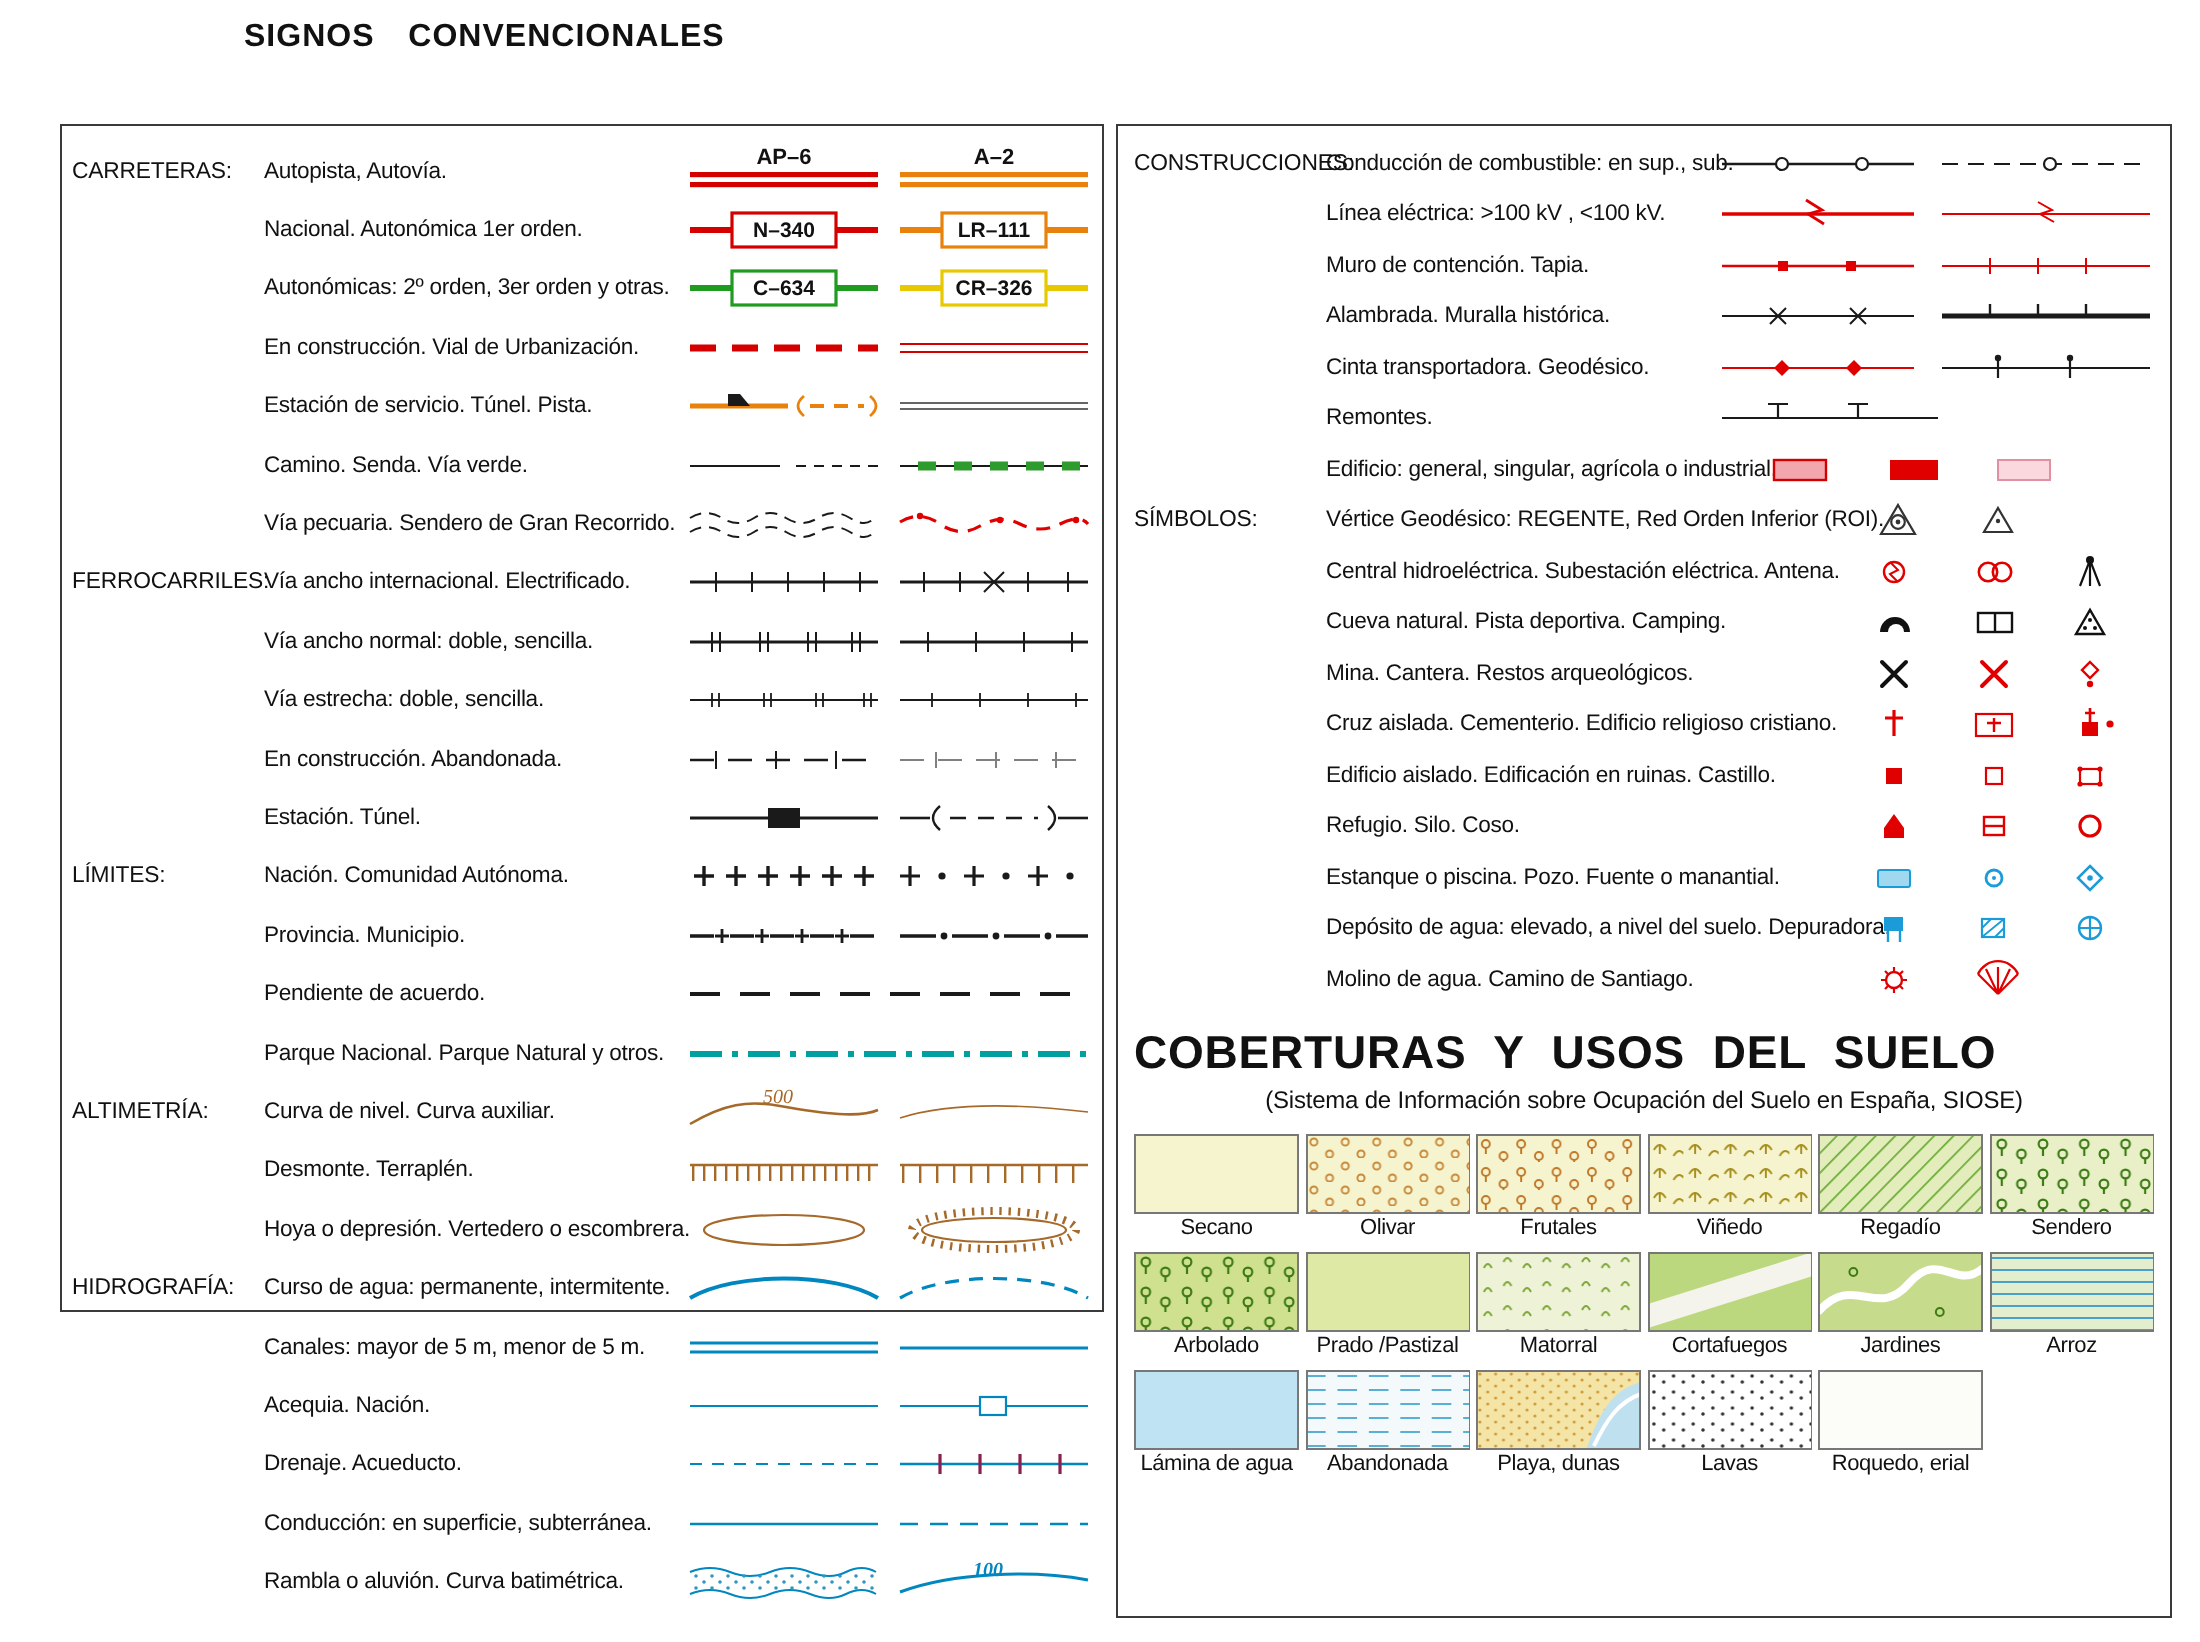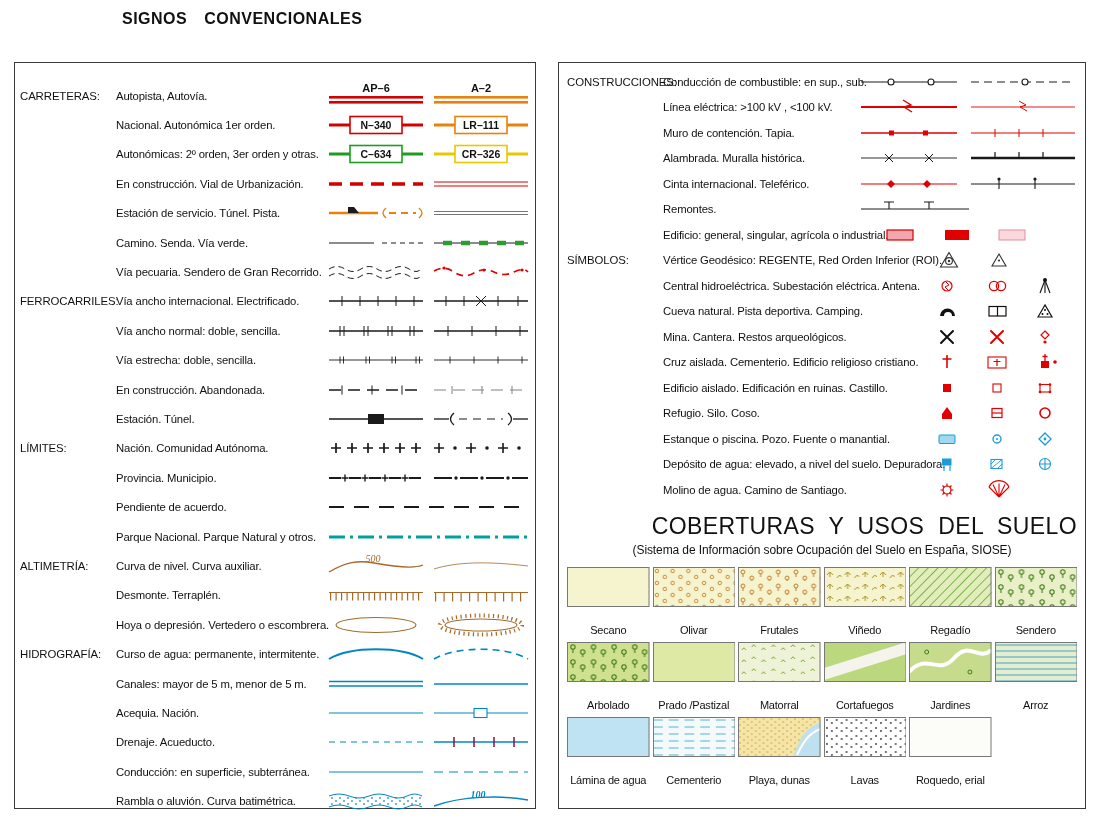--- a/index.html
+++ b/index.html
@@ -1,39 +1,39 @@
 <!DOCTYPE html>
 <html><head>
 <meta charset="utf-8">
 <style>
   html,body{margin:0;padding:0}
   body{width:1100px;height:821px;background:#fff;font-family:"Liberation Sans",sans-serif;position:relative;overflow:hidden;color:#111}
   .main-title{position:absolute;left:122px;top:10px;font-size:16px;font-weight:bold;letter-spacing:.5px;word-spacing:12px}
   .panel{position:absolute;top:62px;border:1.5px solid #3a3a3a;background:#fff;box-sizing:border-box}
-  #panel-left{left:14px;width:522px;height:747px;padding:18px 4px 6px 5px}
+  #panel-left{left:30px;width:522px;height:594px;padding:8px 4px 6px 5px}
   #panel-right{left:558px;width:528px;height:747px;padding:6px 8px}
   .row{display:flex;align-items:center}
   #panel-left .row{height:29.4px}
   #panel-right .row{height:25.5px}
   .cat{flex:none;width:96px;font-size:11.4px;letter-spacing:-.1px;white-space:nowrap}
   .lbl{flex:1;font-size:11.3px;letter-spacing:-.15px;white-space:nowrap;overflow:visible;min-width:0}
   .sym{flex:none}
   #panel-left .sym{width:205px}
   #panel-right .sym{width:218px}
   svg{display:block}
   .st{font:bold 11px "Liberation Sans",sans-serif;text-anchor:middle;fill:#111}
   .st2{font:bold 10.5px "Liberation Sans",sans-serif;text-anchor:middle;fill:#111}
   .ct{font:italic 10px "Liberation Serif",serif;text-anchor:middle;fill:#a5692a}
   .bt{font:italic bold 10px "Liberation Serif",serif;text-anchor:middle;fill:#0087c0}
-  .lc-title{font-size:23px;font-weight:normal;text-align:right;margin-top:10px;letter-spacing:.4px;word-spacing:7px}
+  .lc-title{font-size:23px;font-weight:bold;text-align:left;margin-top:10px;letter-spacing:.4px;word-spacing:7px}
   .lc-sub{font-size:12px;text-align:center;margin-top:3px;letter-spacing:-.1px}
   .lc-grid{display:grid;grid-template-columns:repeat(6,1fr);gap:6px 3px;margin-top:10px}
   .lc-cell{text-align:center}
   .lc-cell svg{width:100%;height:40px;display:block}
-  .lc-label{font-size:11px;margin-top:17px;white-space:nowrap;letter-spacing:-.2px}
+  .lc-label{font-size:11px;margin-top:1px;white-space:nowrap;letter-spacing:-.2px}
 </style>
 </head>
 <body>
 
 <svg width="0" height="0" style="position:absolute">
 <defs>
   <pattern id="p-olivar" width="16" height="12" patternUnits="userSpaceOnUse">
         <circle cx="4" cy="4" r="1.8" fill="none" stroke="#c98a3a" stroke-width="1"></circle>
         <circle cx="12" cy="10" r="1.8" fill="none" stroke="#c98a3a" stroke-width="1"></circle>
       </pattern>
@@ -471,21 +471,21 @@
         <line x1="2" y1="12" x2="98" y2="12" stroke="#1a1a1a" stroke-width="0.9"></line>
         <path d="M26 8 l8 8 M34 8 l-8 8 M66 8 l8 8 M74 8 l-8 8" stroke="#1a1a1a" stroke-width="1"></path>
         <line x1="112" y1="12" x2="216" y2="12" stroke="#1a1a1a" stroke-width="2.6"></line>
         <path d="M136 12 v-6 M160 12 v-6 M184 12 v-6" stroke="#1a1a1a" stroke-width="1.2"></path>
       </svg>
     </div>
   </div>
 
   <div class="row">
     <div class="cat"></div>
-    <div class="lbl">Cinta internacional. Teleférico.</div>
+    <div class="lbl">Cinta transportadora. Geodésico.</div>
     <div class="sym">
       <svg width="218" height="24" viewBox="0 0 218 24">
         <line x1="2" y1="12" x2="98" y2="12" stroke="#e00000" stroke-width="1"></line>
         <path d="M32 8 l4 4 -4 4 -4 -4 z" fill="#e00000"></path>
           <path d="M68 8 l4 4 -4 4 -4 -4 z" fill="#e00000"></path>
         <line x1="112" y1="12" x2="216" y2="12" stroke="#1a1a1a" stroke-width="1"></line>
         <path d="M140 7 V17 M176 7 V17" stroke="#1a1a1a" stroke-width="1.1"></path>
         <circle cx="140" cy="7" r="1.6" fill="#1a1a1a"></circle>
           <circle cx="176" cy="7" r="1.6" fill="#1a1a1a"></circle>
       </svg>
@@ -774,21 +774,21 @@
           <rect x="0.5" y="0.5" width="83" height="39" fill="none" stroke="#777"></rect>
         </svg>
       <div class="lc-label">Lámina de agua</div>
     </div>
     <div class="lc-cell">
       <svg viewBox="0 0 84 40" preserveAspectRatio="none">
           <rect width="84" height="40" fill="#f4fafc"></rect>
           <rect width="84" height="40" fill="url(#p-bluedash)"></rect>
           <rect x="0.5" y="0.5" width="83" height="39" fill="none" stroke="#777"></rect>
         </svg>
-      <div class="lc-label">Cementerio</div>
+      <div class="lc-label">Abandonada</div>
     </div>
     <div class="lc-cell">
       <svg viewBox="0 0 84 40" preserveAspectRatio="none">
           <rect width="84" height="40" fill="#f4e4a6"></rect>
           <rect width="84" height="40" fill="url(#p-sanddots)"></rect>
           <path d="M56 40 C62 24 68 10 84 6 L84 40 z" fill="#bfe0ef"></path>
           <path d="M60 38 C66 26 72 16 84 12" fill="none" stroke="#fff" stroke-width="2"></path>
           <rect x="0.5" y="0.5" width="83" height="39" fill="none" stroke="#777"></rect>
         </svg>
       <div class="lc-label">Playa, dunas</div>

